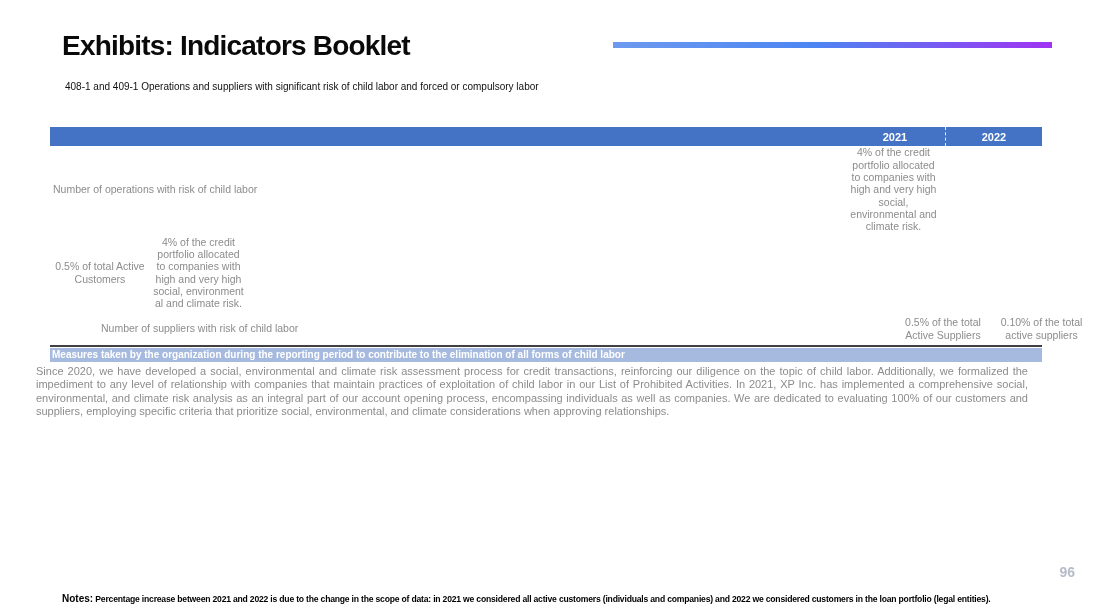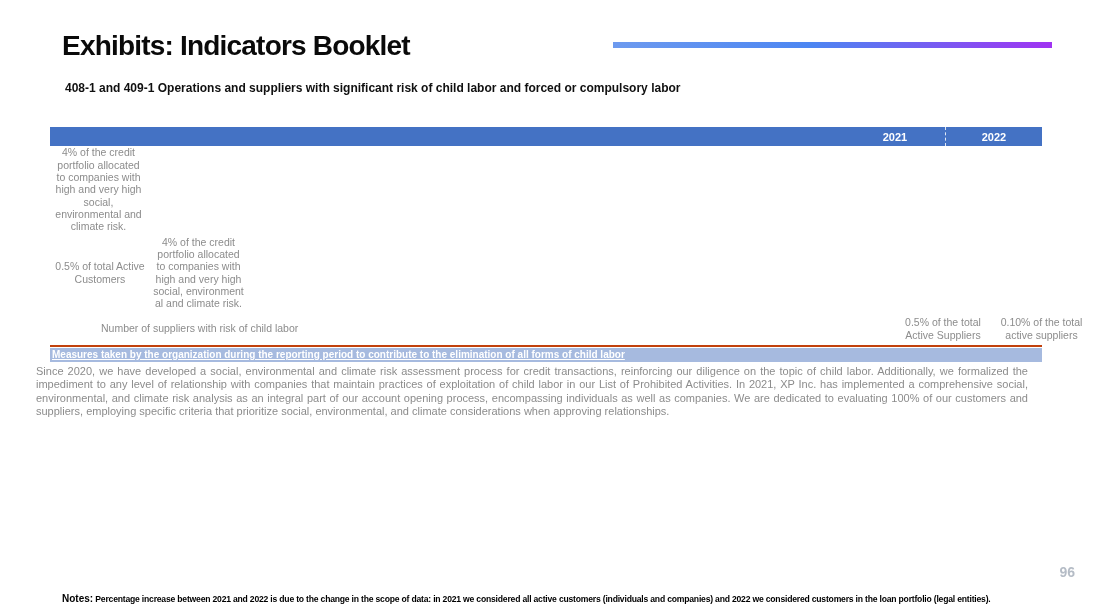--- a/index.html
+++ b/index.html
@@ -27,30 +27,30 @@
     left: 613px;
     top: 42px;
     width: 439px;
     height: 6px;
     background: linear-gradient(90deg, #6d9aef 0%, #4c86f2 45%, #a033f2 100%);
   }
   .subtitle {
     position: absolute;
     left: 65px;
     top: 81px;
-    font-size: 12px;
-    font-weight: bold;
+    font-size: 10px;
+    font-weight: normal;
     color: #101010;
   }
   .table {
     position: absolute;
     left: 50px;
     top: 127px;
     width: 992px;
-    border-bottom: 2px solid #c2410c;
+    border-bottom: 2px solid #404040;
   }
   .t-row { display: flex; width: 100%; }
   .t-head {
     height: 19px;
     background: #4472c4;
     color: #ffffff;
     font-size: 11px;
     font-weight: bold;
   }
   .c-label { width: 795px; display: flex; align-items: center; padding-left: 3px; }
@@ -69,21 +69,20 @@
     width: 992px;
     height: 14px;
     background: #a6badf;
     color: #ffffff;
     font-size: 10px;
     font-weight: bold;
     line-height: 14px;
     padding-left: 2px;
     white-space: nowrap;
     overflow: hidden;
-    text-decoration: underline;
   }
   .measures-body {
     position: absolute;
     left: 36px;
     top: 365px;
     width: 992px;
     font-size: 11px;
     line-height: 13.4px;
     color: #8c8c8c;
     text-align: justify;
@@ -121,20 +120,21 @@
 
   <div class="table">
 
     <div class="t-row t-head">
       <div class="c-label"></div>
       <div class="c-2021">2021</div>
       <div class="c-2022">2022</div>
     </div>
 
     <div class="t-row t-body row-1">
+      <div class="c-label">Number of operations with risk of child labor</div>
       <div class="c-2022">4% of the credit portfolio allocated to companies with high and very high social, environmental and climate risk.</div>
     </div>
 
     <div class="t-row t-body row-2">
       <div class="c-2021">0.5% of total Active Customers</div>
       <div class="c-2022">4% of the credit portfolio allocated to companies with high and very high social, environment al and climate risk.</div>
     </div>
 
     <div class="t-row t-body row-3">
       <div class="c-label">Number of suppliers with risk of child labor</div>

